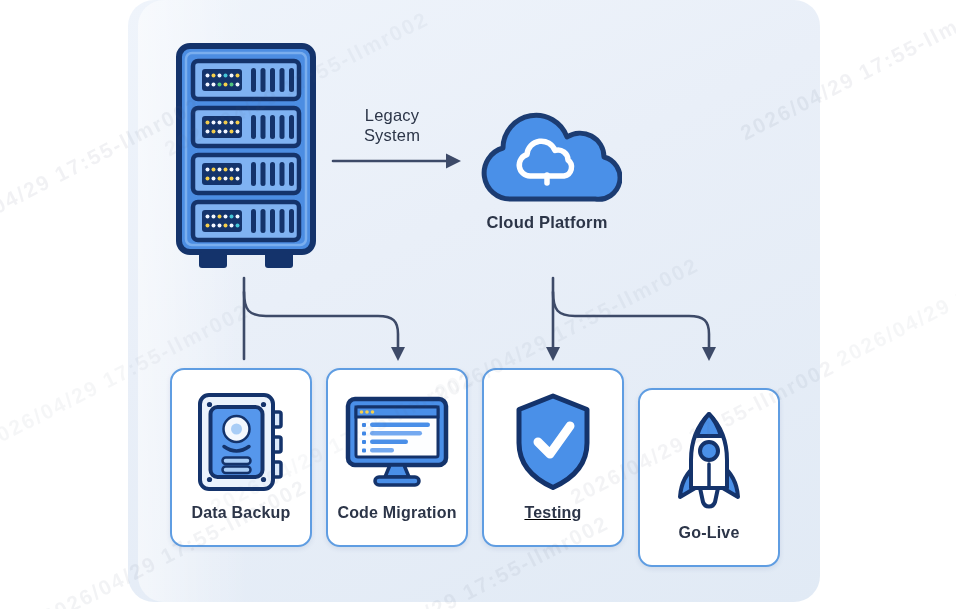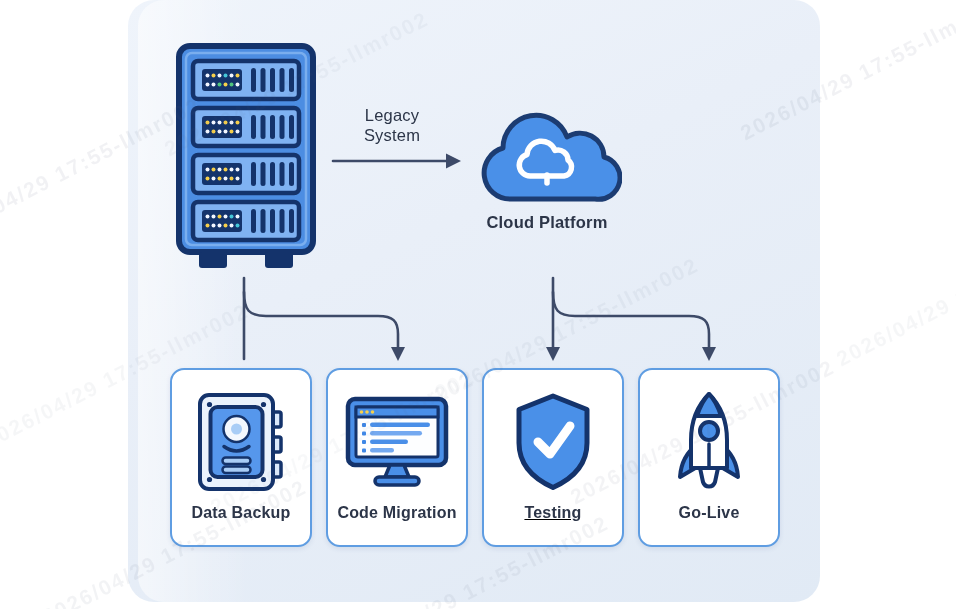--- a/index.html
+++ b/index.html
@@ -43,21 +43,21 @@
     box-shadow:0 2px 5px rgba(40,70,130,.10);
     display:flex;flex-direction:column;align-items:center;
   }
   .step-card .icon-wrap{
     height:112px;margin-top:16px;display:flex;align-items:center;justify-content:center;
   }
   .step-label{
     margin-top:6px;font-size:16px;font-weight:700;color:#2c3548;
     text-align:center;letter-spacing:.2px;white-space:nowrap;
   }
-  .card-1{left:170px;} .card-2{left:326px;align-items:center;} .card-3{left:482px;text-decoration:underline;} .card-4{left:638px;}
+  .card-1{left:170px;} .card-2{left:326px;align-items:center;} .card-3{left:482px;text-decoration:underline;} .card-4{left:638px;margin-top:20px;}
 
   .watermark-layer{position:absolute;inset:0;pointer-events:none;z-index:50;}
   .watermark-layer span{
     position:absolute;font-size:21px;font-weight:600;letter-spacing:2px;
     color:#55607a;opacity:.08;transform:rotate(-27deg);white-space:nowrap;
   }
   .watermark-layer span:nth-child(1){left:-78px;top:158px;}
   .watermark-layer span:nth-child(2){left:150px;top:72px;opacity:.05;}
   .watermark-layer span:nth-child(3){left:726px;top:56px;}
   .watermark-layer span:nth-child(4){left:420px;top:318px;opacity:.06;}

